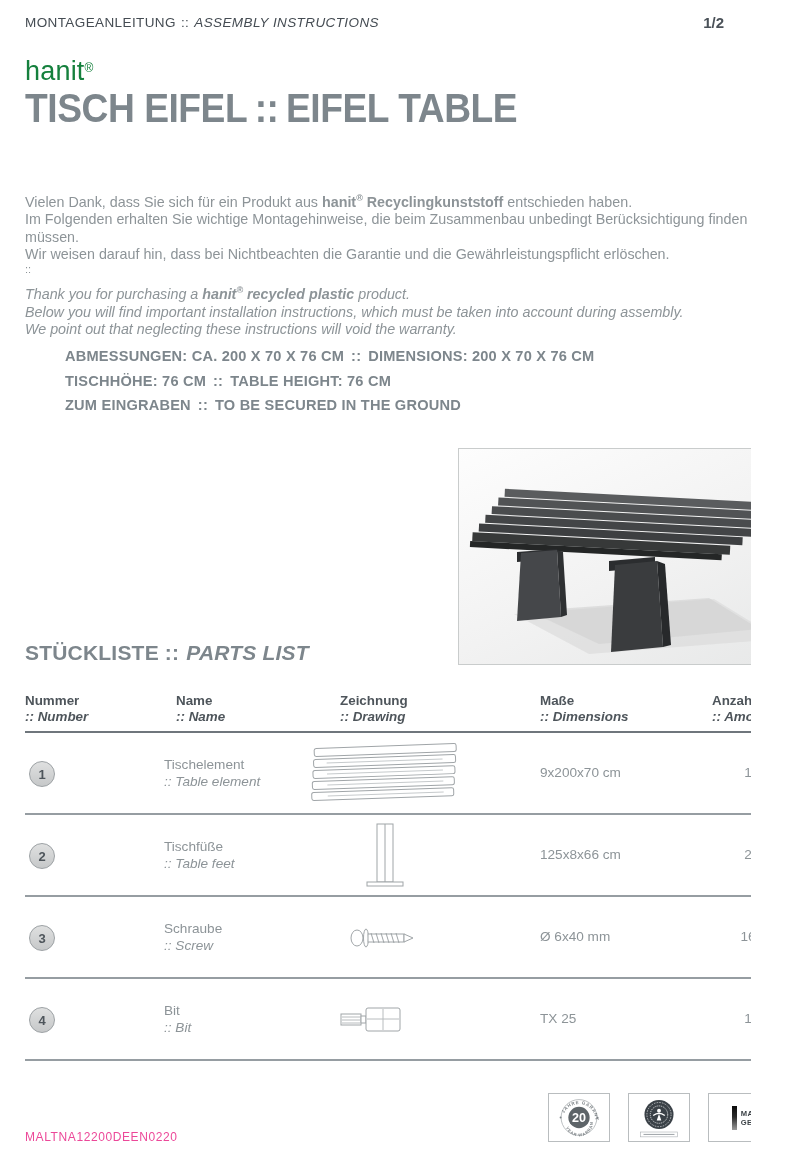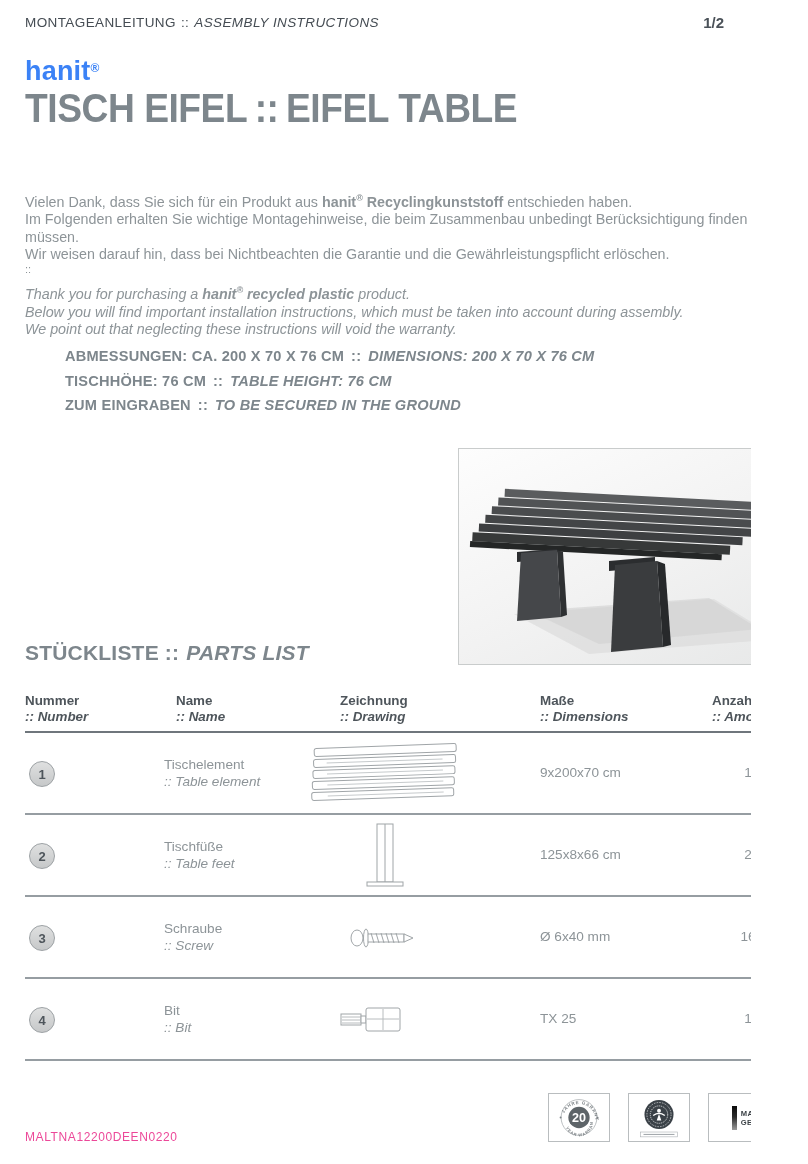--- a/index.html
+++ b/index.html
@@ -6,37 +6,37 @@
   .page{position:relative;width:751px;height:1164px;background:#ffffff;overflow:hidden;
         font-family:"Liberation Sans",sans-serif;}
 
   
   .doc-header{position:absolute;left:25px;top:15px;font-size:13.5px;letter-spacing:.4px;color:#454c53;}
   .doc-header .en{font-style:italic;margin-left:5px;}
   .doc-header .sep{margin-left:5px;}
   .page-num{position:absolute;right:27px;top:14px;font-size:15px;font-weight:bold;color:#4a5158;}
 
   
-  .logo{position:absolute;left:25px;top:56px;font-size:27px;font-weight:bold;color:#3b82f6;letter-spacing:.2px;}
+  .logo{position:absolute;left:25px;top:56px;font-size:27px;font-weight:normal;color:#15803d;letter-spacing:.2px;}
   .logo sup{font-size:12px;vertical-align:8px;}
   .title{position:absolute;left:25px;top:86px;font-size:40px;font-weight:bold;color:#7d868c;
          letter-spacing:-.5px;white-space:nowrap;transform:scaleX(.93);transform-origin:left center;}
   .title .sep{margin:0 8px;}
 
   
   .intro{position:absolute;left:25px;top:190px;font-size:14.3px;line-height:17.4px;color:#8d9498;}
   .intro b{font-weight:bold;}
   .intro .blocksep{font-size:11px;line-height:13px;}
   .intro-en{margin-top:6px;font-style:italic;}
 
   
   .specs{position:absolute;left:65px;top:344px;font-size:14.6px;line-height:24.6px;
          font-weight:bold;color:#7d868c;letter-spacing:.2px;white-space:nowrap;}
   .specs .sep{margin:0 7px;}
-  .specs .en{font-style:italic;}
+  .specs .en{}
 
   
   .photo-box{position:absolute;left:458px;top:448px;width:330px;height:215px;
              border:1px solid #c9cccc;background:linear-gradient(155deg,#fdfdfd 0%,#f2f2f2 55%,#e7e8e8 100%);}
 
   
   .parts-heading{position:absolute;left:25px;top:641px;font-size:21px;font-weight:bold;color:#7d868c;letter-spacing:.2px;}
   .parts-heading .en{font-style:italic;margin-left:7px;}
 
   

